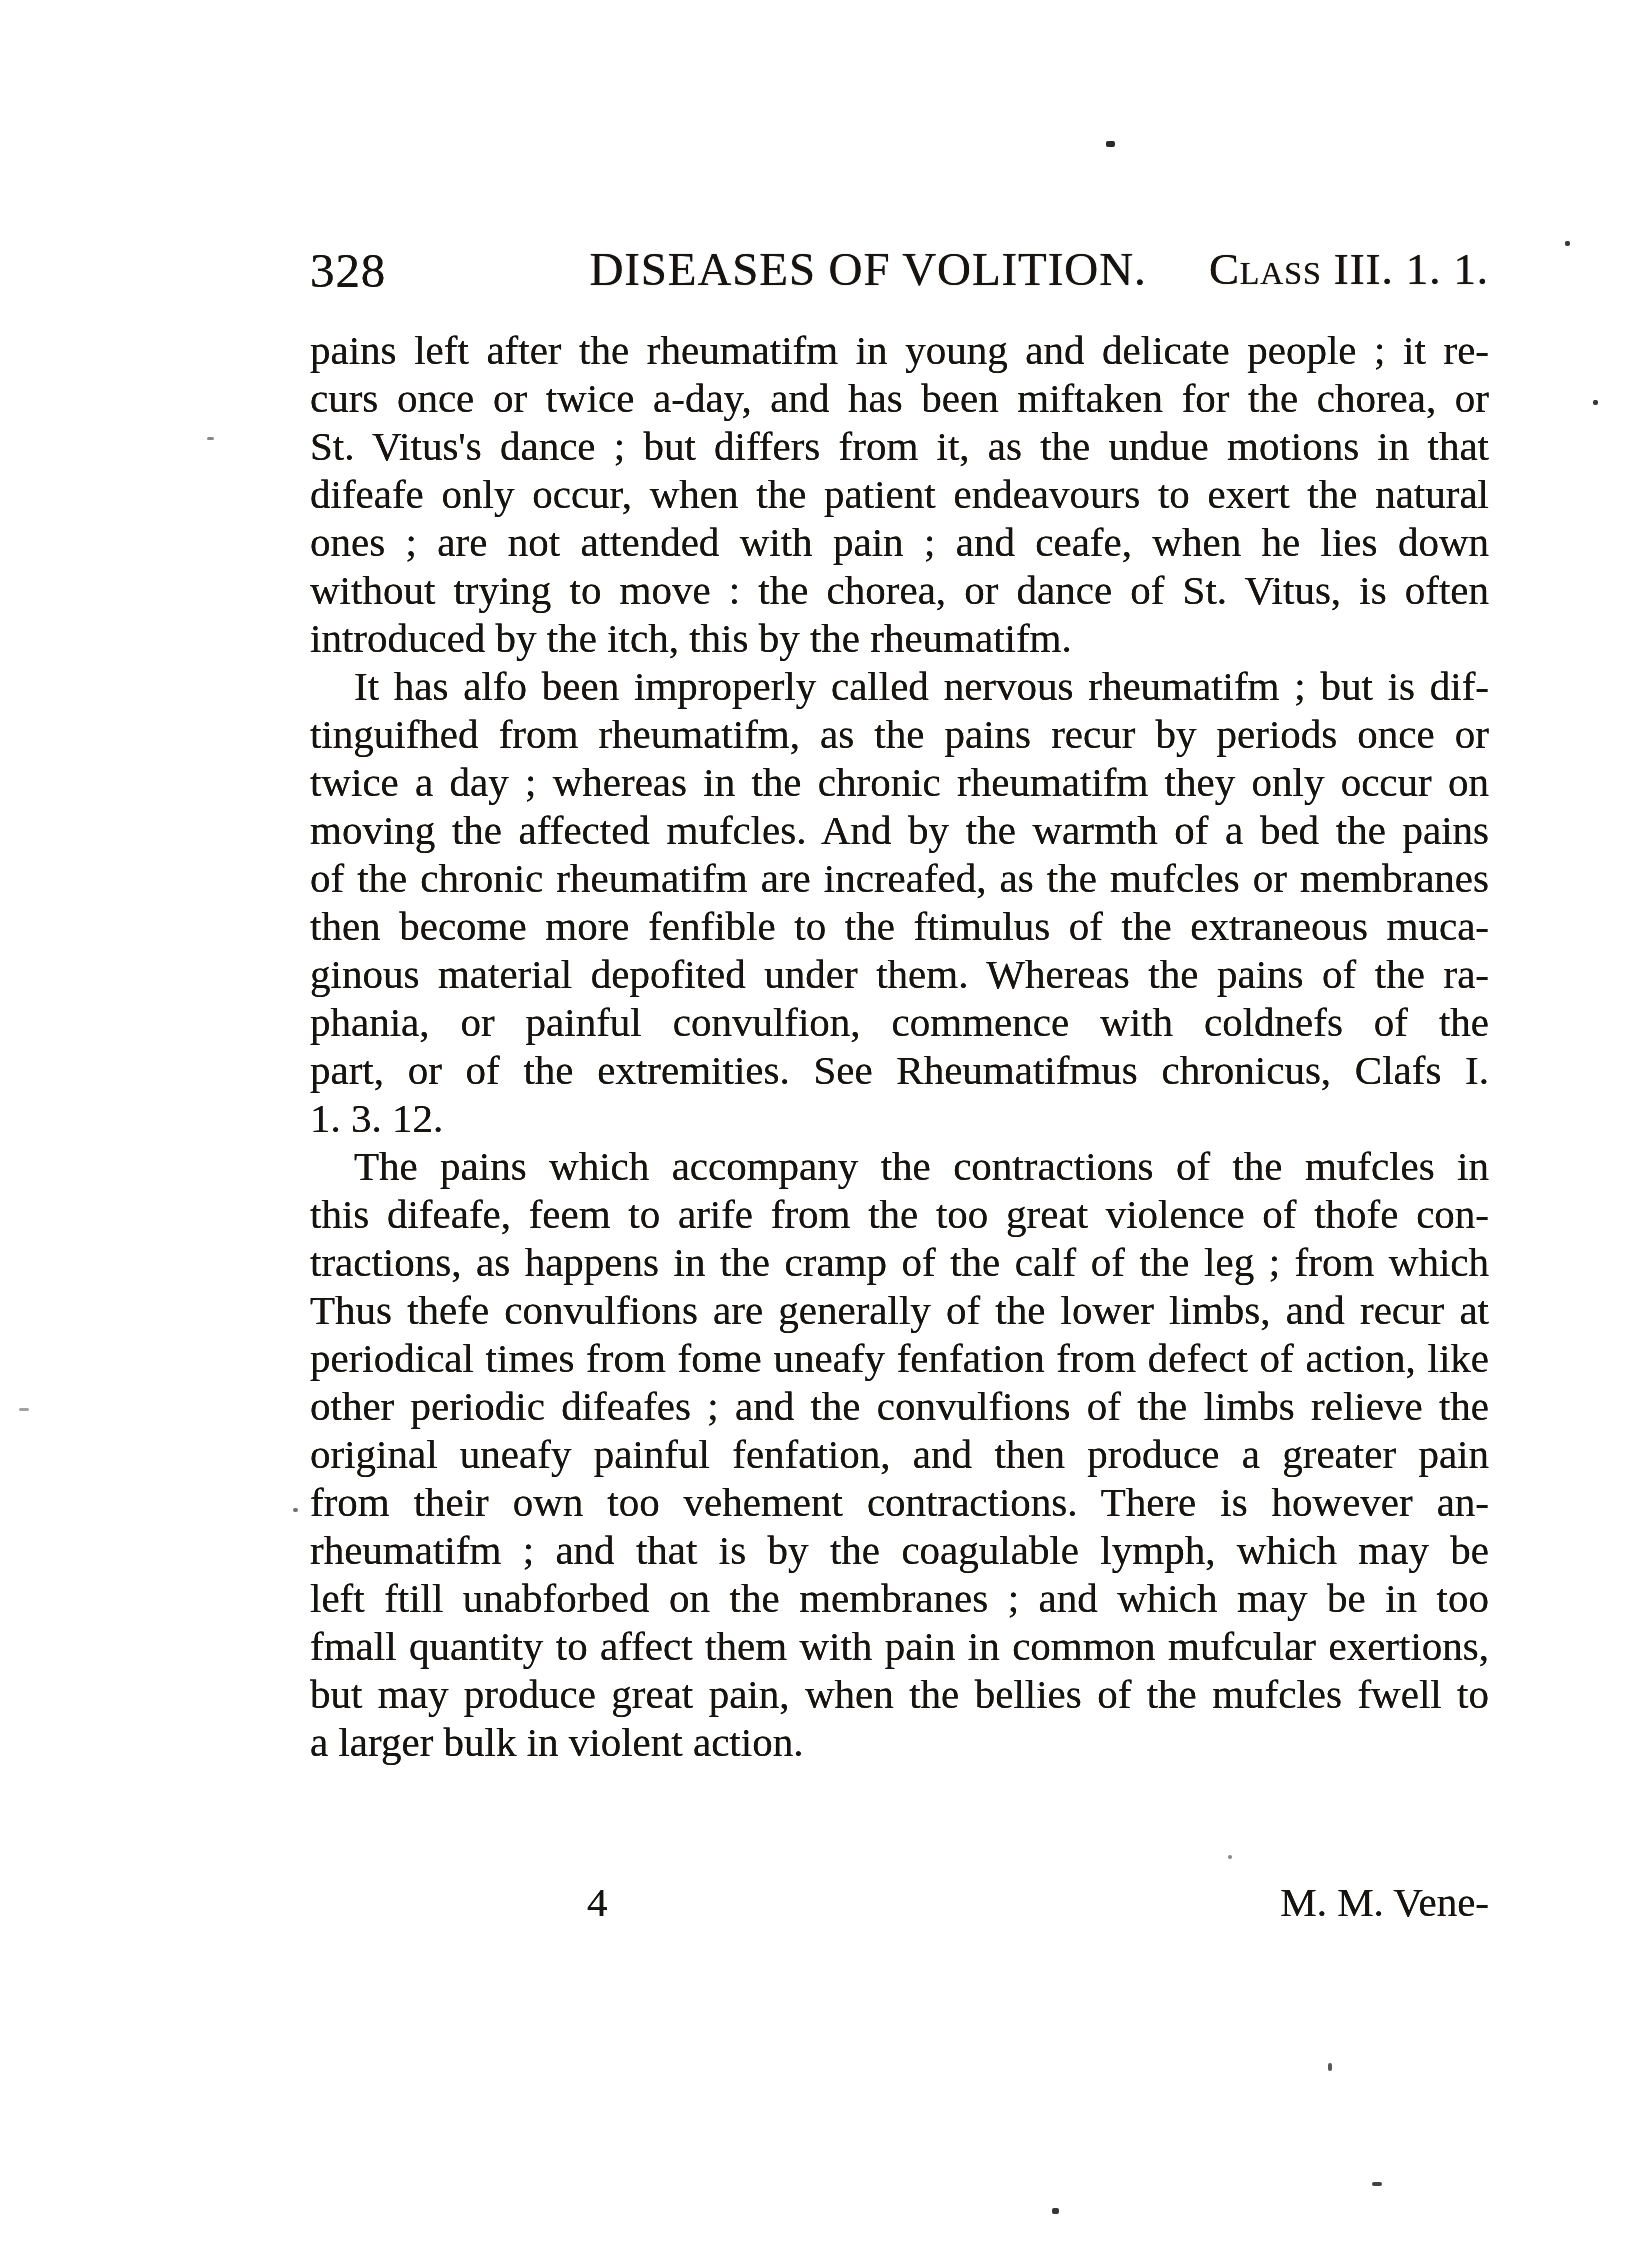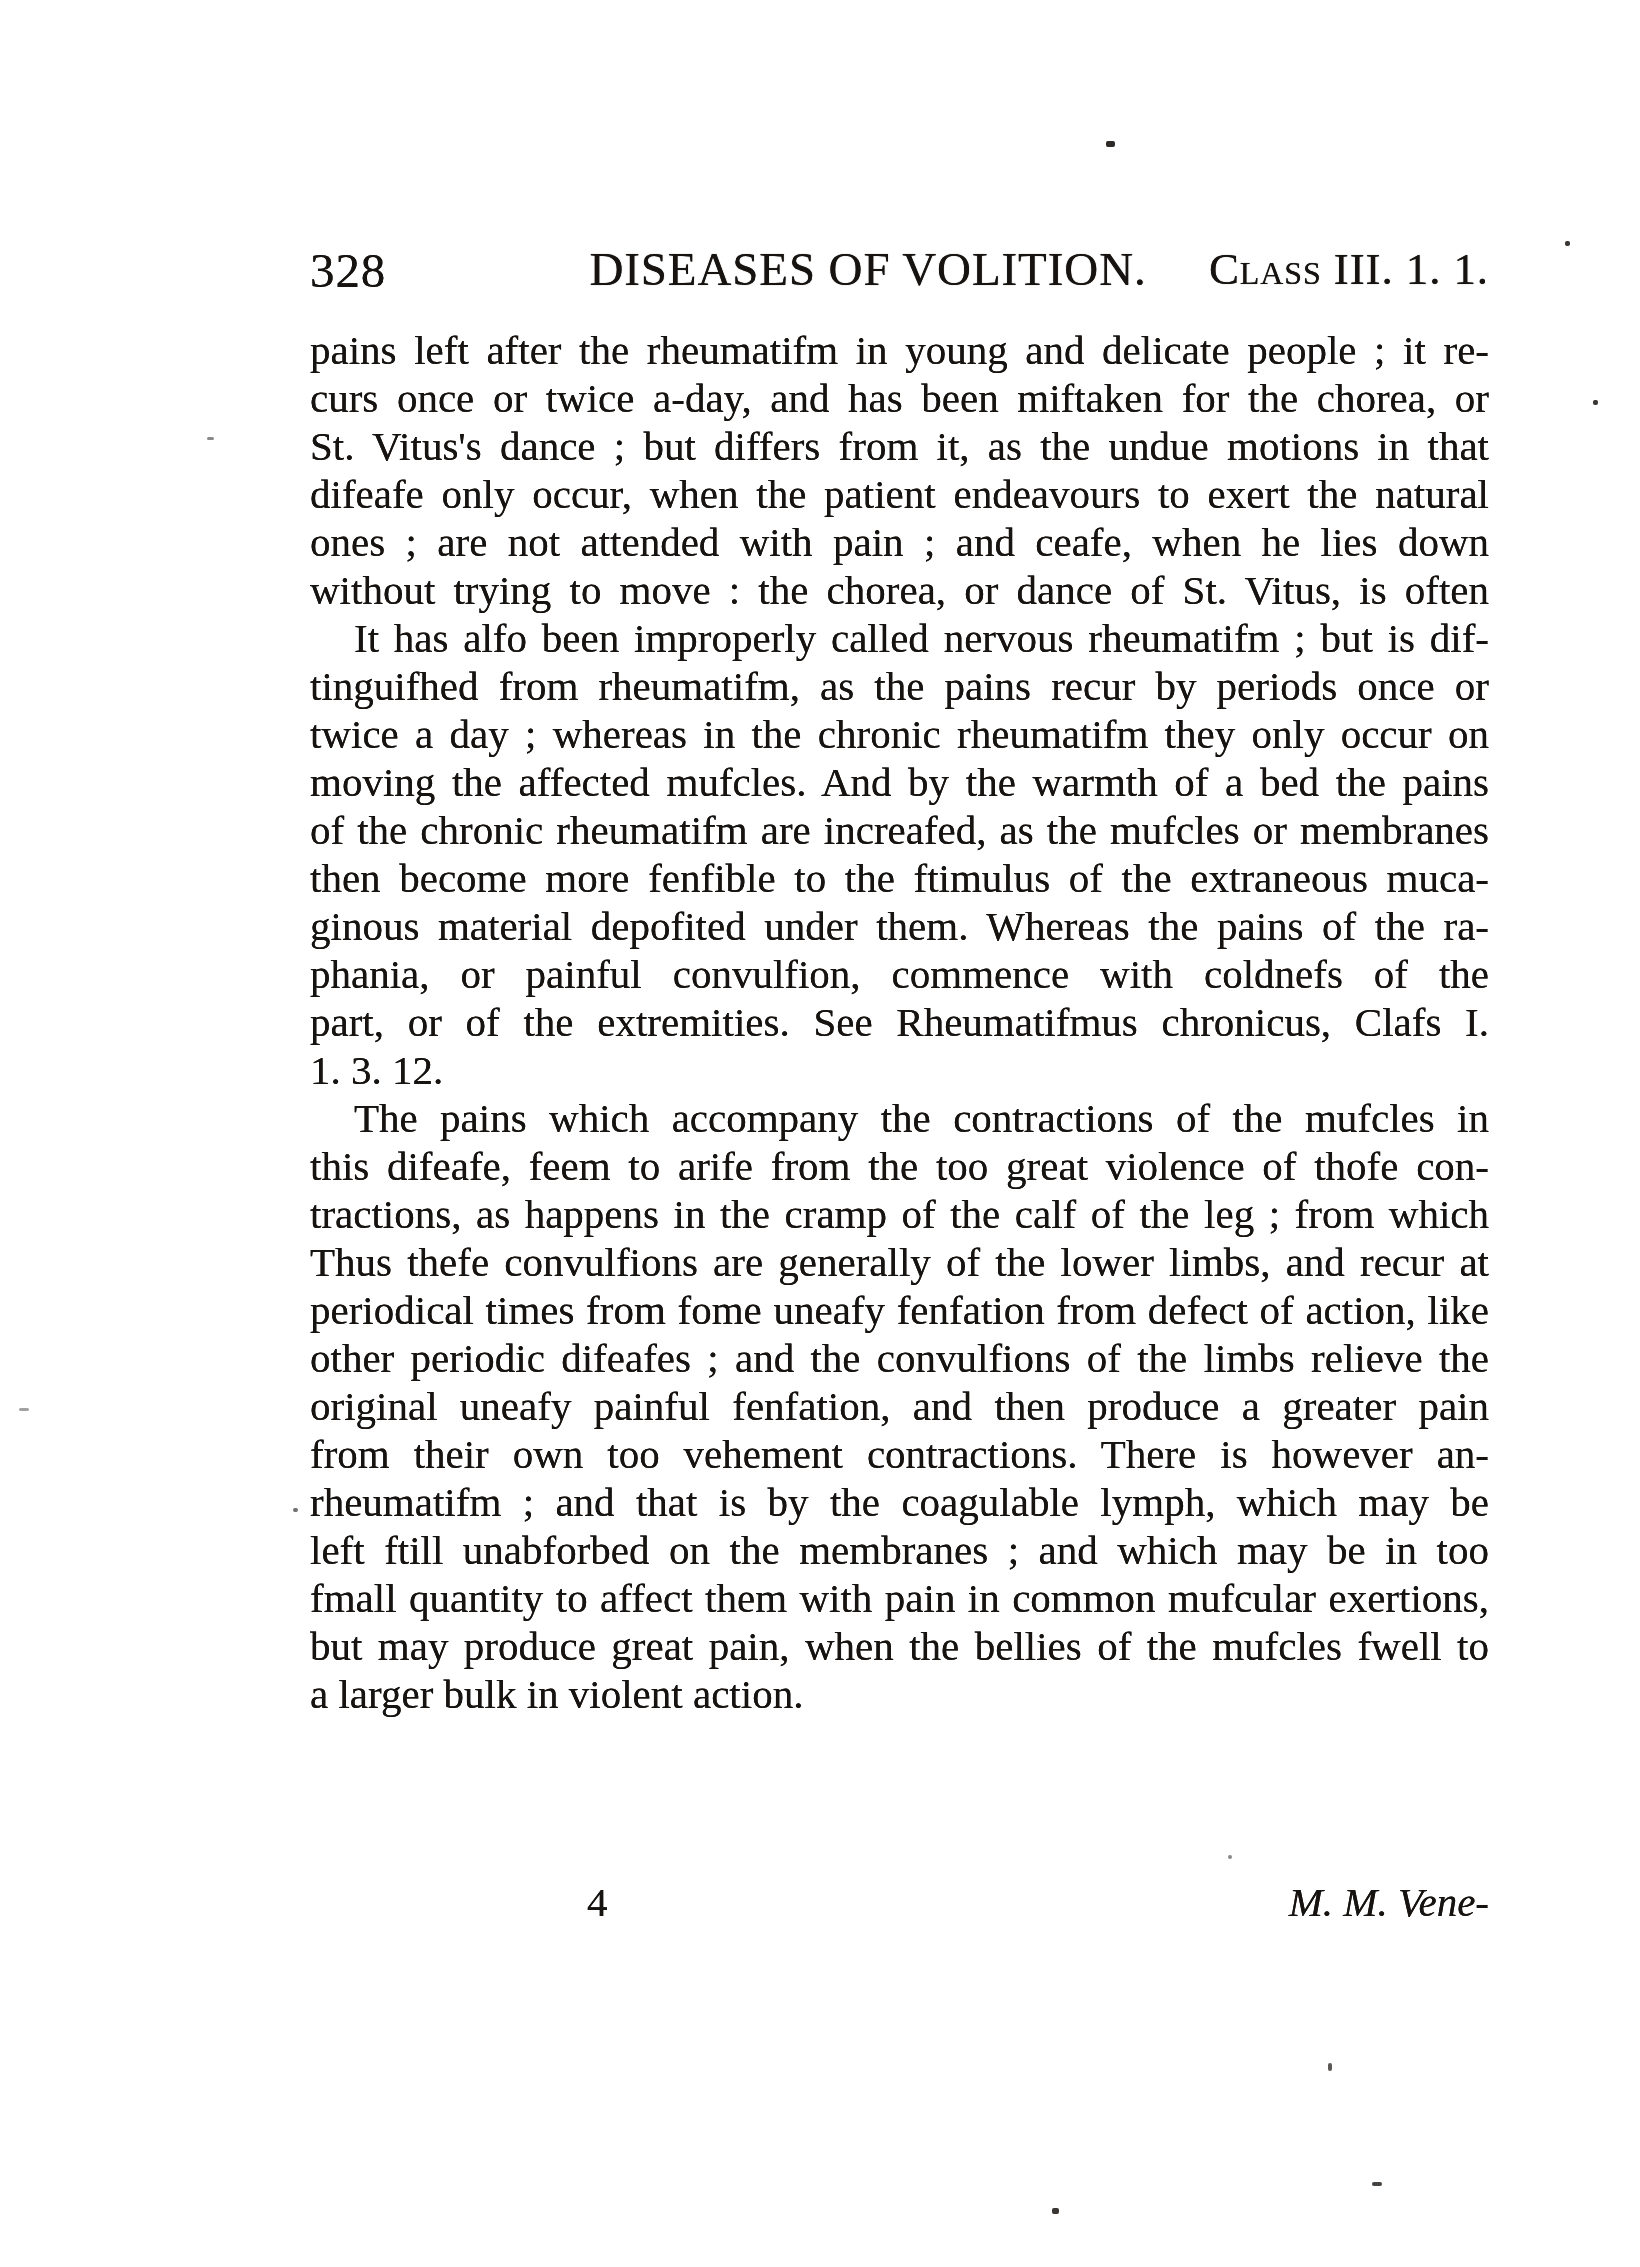--- a/index.html
+++ b/index.html
@@ -84,21 +84,20 @@
     left: 277px;
     top: 0;
     text-shadow: 0 0 0.6px currentColor;
   }
   .catchword {
     position: absolute;
     right: 0;
     top: 0;
     white-space: nowrap;
     text-shadow: 0 0 0.6px currentColor;
-    font-style: italic;
   }
   
   .speck {
     position: absolute;
     background: var(--ink, #161310);
     border-radius: 1.9px;
   }
 </style>
 </head>
 <body>
@@ -111,20 +110,21 @@
     <span class="header-section">Class III. 1. 1.</span>
   </div>
 
   <div class="body-text">
     <div class="line">pains left after the rheumatifm in young and delicate people ; it re-</div>
     <div class="line">curs once or twice a-day, and has been miftaken for the chorea, or</div>
     <div class="line">St. Vitus's dance ; but differs from it, as the undue motions in that</div>
     <div class="line">difeafe only occur, when the patient endeavours to exert the natural</div>
     <div class="line">ones ; are not attended with pain ; and ceafe, when he lies down</div>
     <div class="line">without trying to move : the chorea, or dance of St. Vitus, is often</div>
+    <div class="line endline">introduced by the itch, this by the rheumatifm.</div>
     <div class="line indent">It has alfo been improperly called nervous rheumatifm ; but is dif-</div>
     <div class="line">tinguifhed from rheumatifm, as the pains recur by periods once or</div>
     <div class="line">twice a day ; whereas in the chronic rheumatifm they only occur on</div>
     <div class="line">moving the affected mufcles. And by the warmth of a bed the pains</div>
     <div class="line">of the chronic rheumatifm are increafed, as the mufcles or membranes</div>
     <div class="line">then become more fenfible to the ftimulus of the extraneous muca-</div>
     <div class="line">ginous material depofited under them. Whereas the pains of the ra-</div>
     <div class="line">phania, or painful convulfion, commence with coldnefs of the</div>
     <div class="line">part, or of the extremities. See Rheumatifmus chronicus, Clafs I.</div>
     <div class="line endline">1. 3. 12.</div>

